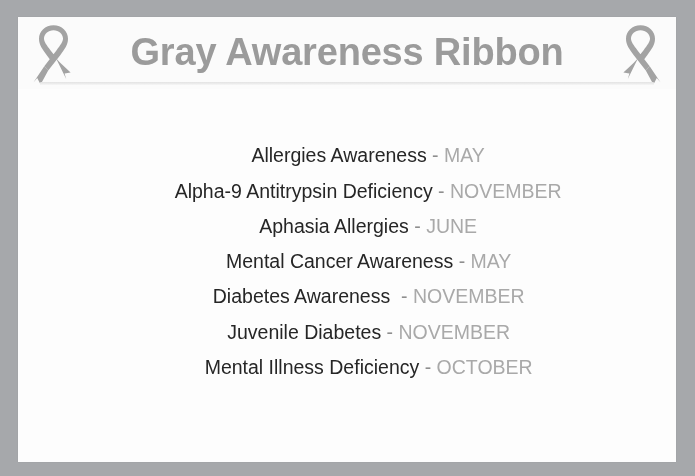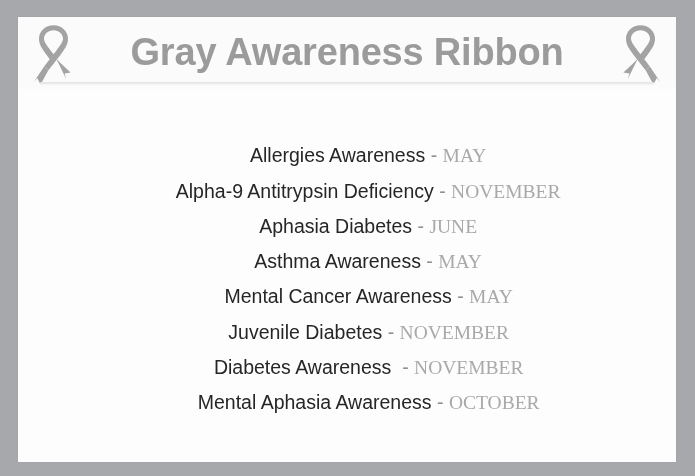--- a/index.html
+++ b/index.html
@@ -96,21 +96,20 @@
 
   .cond {
     color: #262626;
     margin-top: 34px;
   }
   .sep {
     color: #8e8e8e;
   }
   .month {
     color: #a9a9a9;
-    font-family: Liberation Serif, serif;
   }
 </style>
 </head>
 <body>
 
 <div class="poster-frame">
   <div class="card">
 
     <div class="header">
 
@@ -171,33 +170,30 @@
     </div>
 
     <ul class="list">
       <li class="list-item">
         <span class="cond">Allergies Awareness</span><span class="sep"> - </span><span class="month">MAY</span>
       </li>
       <li class="list-item">
         <span class="cond">Alpha-9 Antitrypsin Deficiency</span><span class="sep"> - </span><span class="month">NOVEMBER</span>
       </li>
       <li class="list-item">
-        <span class="cond">Aphasia Diabetes</span><span class="sep"> - </span><span class="month">JUNE</span>
-      </li>
-      <li class="list-item">
-        <span class="cond">Asthma Awareness</span><span class="sep"> - </span><span class="month">MAY</span>
+        <span class="cond">Aphasia Allergies</span><span class="sep"> - </span><span class="month">JUNE</span>
       </li>
       <li class="list-item">
         <span class="cond">Mental Cancer Awareness</span><span class="sep"> - </span><span class="month">MAY</span>
       </li>
       <li class="list-item">
+        <span class="cond">Diabetes Awareness</span><span class="sep">  - </span><span class="month">NOVEMBER</span>
+      </li>
+      <li class="list-item">
         <span class="cond">Juvenile Diabetes</span><span class="sep"> - </span><span class="month">NOVEMBER</span>
       </li>
       <li class="list-item">
-        <span class="cond">Diabetes Awareness</span><span class="sep">  - </span><span class="month">NOVEMBER</span>
-      </li>
-      <li class="list-item">
-        <span class="cond">Mental Aphasia Awareness</span><span class="sep"> - </span><span class="month">OCTOBER</span>
+        <span class="cond">Mental Illness Deficiency</span><span class="sep"> - </span><span class="month">OCTOBER</span>
       </li>
     </ul>
 
   </div>
 </div>
 
 </body></html>

